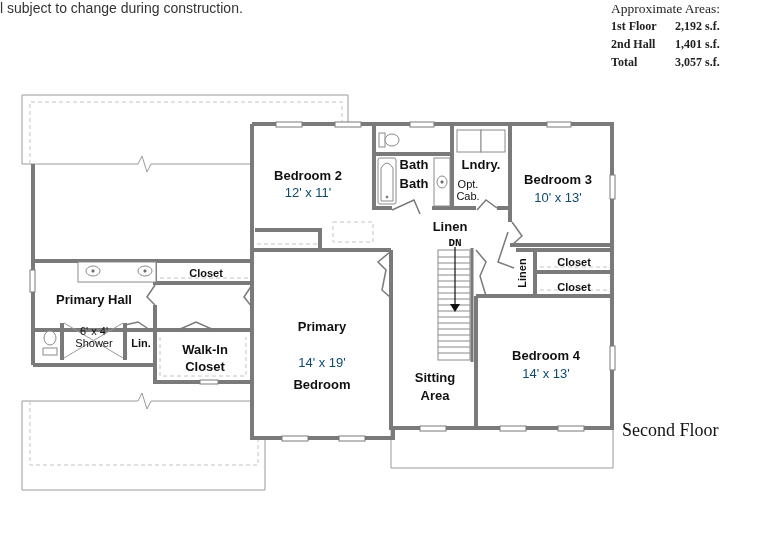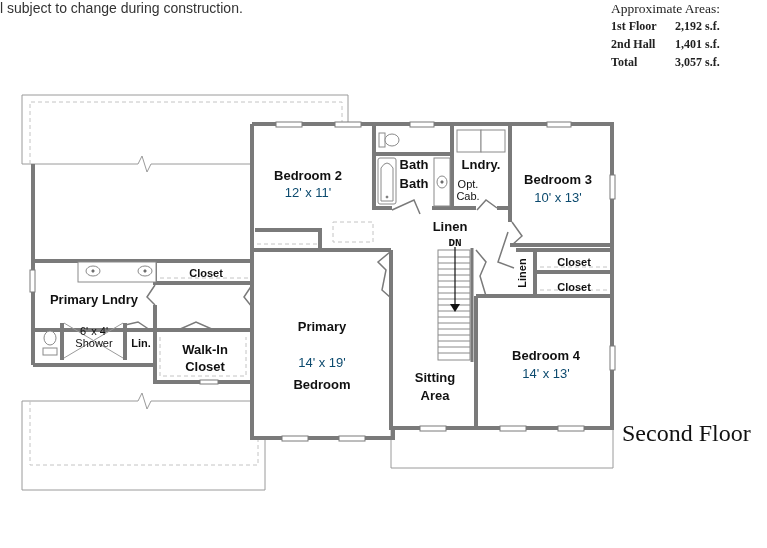--- a/index.html
+++ b/index.html
@@ -4,21 +4,21 @@
 <style>
   html, body { margin:0; padding:0; background:#ffffff; }
   body { width:767px; height:548px; position:relative; overflow:hidden; font-family:"Liberation Sans", sans-serif; }
   .disclaimer { position:absolute; left:0; top:0; font-family:Liberation Sans, sans-serif; font-size:14px; color:#333; white-space:nowrap; }
   .areas { position:absolute; left:611px; top:0; font-family:"Liberation Serif", serif; color:#222; }
   .areas .hdr { font-size:13.5px; line-height:17px; }
   .areas table { border-collapse:collapse; font-size:12px;font-weight:bold; }
   .areas td { padding:0; line-height:18px; }
   .areas td.lbl { width:64px; }
   .areas td.val { padding-left:0; }
-  .floor-title { position:absolute; left:622px; top:420px; font-family:"Liberation Serif", serif; font-size:24px; color:#111; white-space:nowrap; }
+  .floor-title { position:absolute; left:622px; top:420px; font-family:"Liberation Serif", serif; font-size:18px; color:#111; white-space:nowrap; }
   svg.plan { position:absolute; left:0; top:0; }
   .lbl-b { position:absolute; font-weight:bold; font-size:13px; color:#111; text-align:center; line-height:15px; white-space:nowrap; }
   .lbl-n { position:absolute; font-size:13px; color:#0c4a6e; text-align:center; line-height:15px; white-space:nowrap; }
   .lbl-s { position:absolute; font-size:11px; color:#111; text-align:center; line-height:12px; white-space:nowrap; }
   .vert { transform:rotate(-90deg); transform-origin:center center; }
 </style>
 </head>
 <body>
 
 <div class="disclaimer">l subject to change during construction.</div>
@@ -188,21 +188,21 @@
 <div class="lbl-b" style="left:514px;top:172px;width:88px;">Bedroom 3</div>
 <div class="lbl-n" style="left:514px;top:190px;width:88px;">10' x 13'</div>
 
 <div class="lbl-b" style="left:430px;top:219px;width:40px;">Linen</div>
 <div class="lbl-s" style="left:440px;top:237px;width:30px;font-weight:bold;font-family:Liberation Mono, monospace;">DN</div>
 
 <div class="lbl-s vert" style="left:500px;top:267px;width:44px;font-weight:bold;">Linen</div>
 <div class="lbl-s" style="left:540px;top:256px;width:68px;font-weight:bold;">Closet</div>
 <div class="lbl-s" style="left:540px;top:281px;width:68px;font-weight:bold;">Closet</div>
 
-<div class="lbl-b" style="left:40px;top:292px;width:108px;">Primary Lndry</div>
+<div class="lbl-b" style="left:40px;top:292px;width:108px;">Primary Hall</div>
 <div class="lbl-s" style="left:64px;top:325px;width:60px;">6' x 4'</div>
 <div class="lbl-s" style="left:64px;top:337px;width:60px;">Shower</div>
 <div class="lbl-s" style="left:126px;top:337px;width:30px;font-weight:bold;">Lin.</div>
 
 <div class="lbl-s" style="left:166px;top:267px;width:80px;font-weight:bold;">Closet</div>
 
 <div class="lbl-b" style="left:160px;top:342px;width:90px;">Walk-In</div>
 <div class="lbl-b" style="left:160px;top:359px;width:90px;">Closet</div>
 
 <div class="lbl-b" style="left:272px;top:319px;width:100px;">Primary</div>

